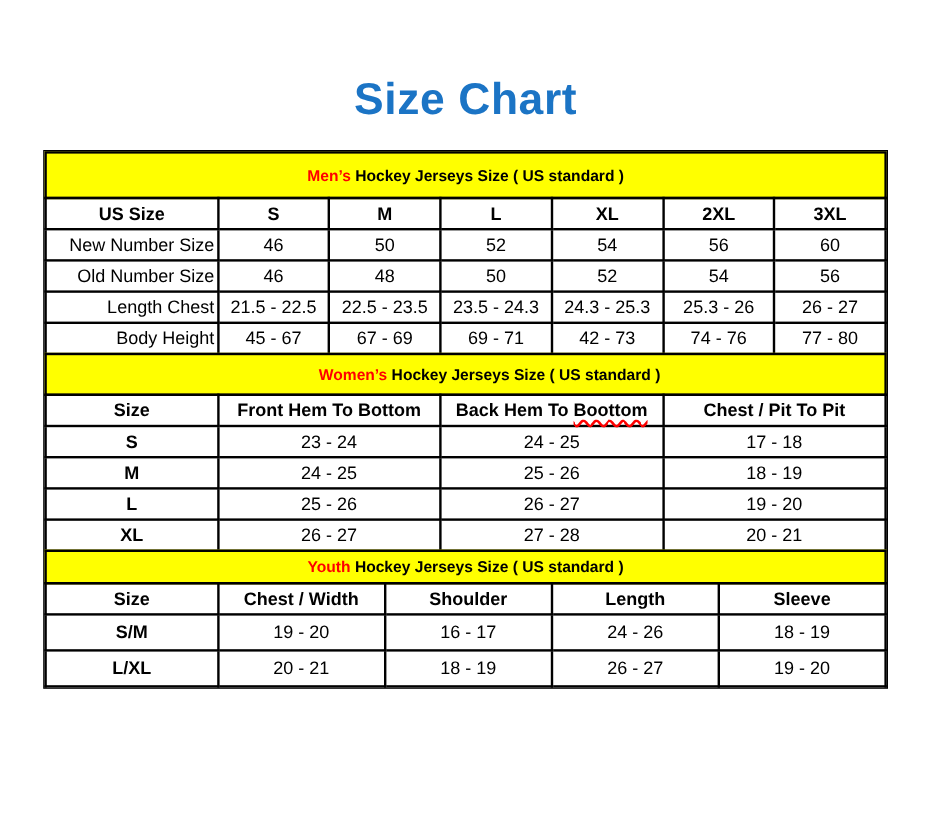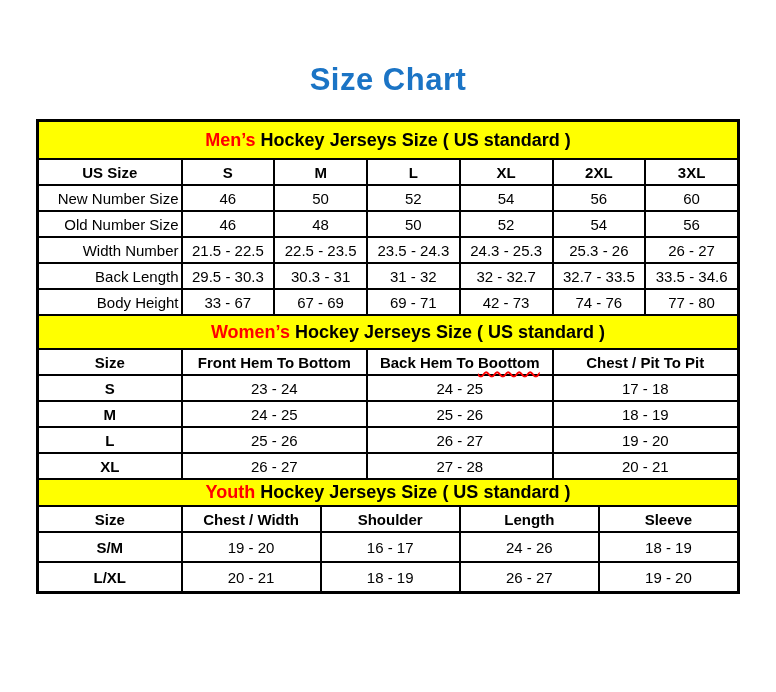--- a/index.html
+++ b/index.html
@@ -6,37 +6,37 @@
   html, body { background: #ffffff; }
   body {
     width: 776px; height: 692px;
     font-family: "Liberation Sans", sans-serif;
     color: #000;
     overflow: hidden;
   }
   .page-title {
     margin-top: 62px;
     text-align: center;
-    font-size: 31px;
+    font-size: 37px;
     font-weight: bold;
     letter-spacing: 0.5px;
     color: var(--title-blue, #1b74c5);
   }
   .size-chart {
     width: 704px;
     margin: 21px auto 0 auto;
     border: 1px solid #000;
   }
   section + section { margin-top: -2px; }
   .banner {
     border: 2px solid #000;
     background: var(--banner-bg, #ffff00);
     text-align: center;
     font-weight: bold;
-    font-size: 18px;
+    font-size: 13px;
     display: flex;
     align-items: center;
     justify-content: center;
     white-space: pre;
   }
   .banner-men   { height: 40px; }
   .banner-women { height: 36px; padding-left: 40px; }
   .banner-youth { height: 29px; }
   .banner .red  { color: var(--accent-red, #ff0000); }
   table {
@@ -108,40 +108,31 @@
           <tr>
             <td class="row-label">Old Number Size</td>
             <td>46</td>
             <td>48</td>
             <td>50</td>
             <td>52</td>
             <td>54</td>
             <td>56</td>
           </tr>
           <tr>
-            <td class="row-label">Width Number</td>
+            <td class="row-label">Length Chest</td>
             <td>21.5 - 22.5</td>
             <td>22.5 - 23.5</td>
             <td>23.5 - 24.3</td>
             <td>24.3 - 25.3</td>
             <td>25.3 - 26</td>
             <td>26 - 27</td>
           </tr>
           <tr>
-            <td class="row-label">Back Length</td>
-            <td>29.5 - 30.3</td>
-            <td>30.3 - 31</td>
-            <td>31 - 32</td>
-            <td>32 - 32.7</td>
-            <td>32.7 - 33.5</td>
-            <td>33.5 - 34.6</td>
-          </tr>
-          <tr>
             <td class="row-label">Body Height</td>
-            <td>33 - 67</td>
+            <td>45 - 67</td>
             <td>67 - 69</td>
             <td>69 - 71</td>
             <td>42 - 73</td>
             <td>74 - 76</td>
             <td>77 - 80</td>
           </tr>
         </tbody>
       </table>
   </section>
 

